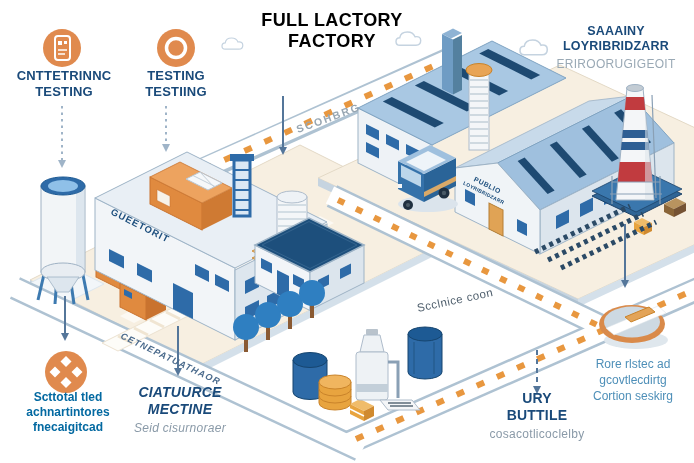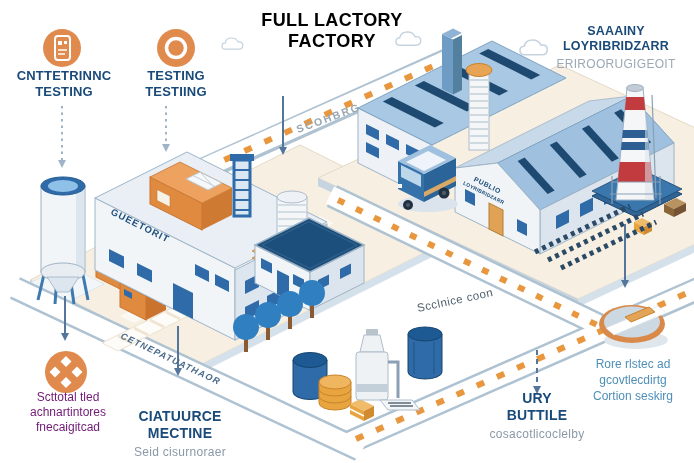--- a/index.html
+++ b/index.html
@@ -8,22 +8,22 @@
   .stage svg{position:absolute;left:0;top:0;}
   svg text{font-family:"Liberation Sans",sans-serif;}
   .lbl{position:absolute;text-align:center;}
   .head{color:#1a4a7a;font-weight:bold;font-size:13px;line-height:16px;letter-spacing:.2px;}
   .title{left:230px;top:10px;width:204px;font-size:18px;line-height:21px;color:#000000;
          font-weight:bold;letter-spacing:.4px;}
   .tl1{left:2px;top:68px;width:124px;}
   .tl2{left:114px;top:68px;width:124px;}
   .tr{left:538px;top:24px;width:156px;font-size:12.5px;line-height:15px;}
   .sub{font-size:12px;color:#9aa9b5;font-weight:normal;margin-top:3px;letter-spacing:.3px;}
-  .bl{left:0px;top:390px;width:136px;font-size:12px;line-height:15px;color:#701a75;}
-  .bc{left:108px;top:408px;width:144px;font-size:14px;line-height:17px;}
+  .bl{left:0px;top:390px;width:136px;font-size:12px;line-height:15px;color:#0369a1;font-weight:bold;}
+  .bc{left:108px;top:384px;width:144px;font-size:14px;line-height:17px;font-style:italic;}
   .bc .sub,.br .sub{font-size:12px;color:#8a9aa8;margin-top:2px;}
   .br{left:465px;top:390px;width:144px;font-size:14px;line-height:17px;}
   .bri{left:563px;top:356px;width:140px;font-size:12px;line-height:16px;color:#4e8fb8;}
 </style>
 </head>
 <body>
 
 <div class="stage">
 
 <svg width="694" height="463" viewBox="0 0 694 463">

